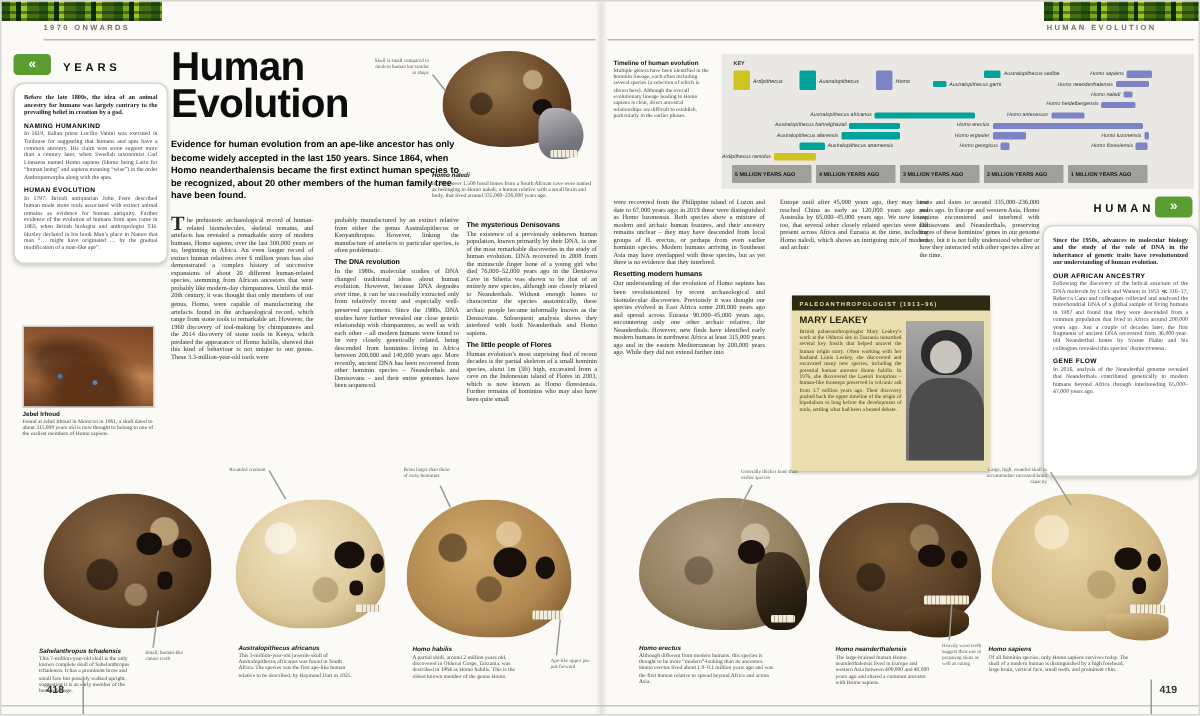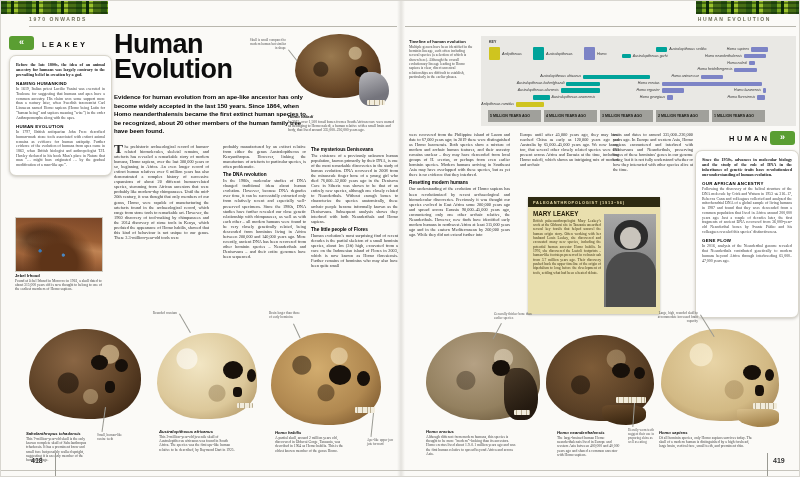--- a/index.html
+++ b/index.html
@@ -87,21 +87,21 @@
 
   <div class="abs corner-pattern" style="left:0;top:0;width:107px;"></div>
   <div class="abs corner-pattern" style="left:695px;top:0;width:105px;"></div>
   <div class="abs era" style="left:28px;top:15px;">1970 ONWARDS</div>
   <div class="abs era" style="right:28px;top:15px;">HUMAN EVOLUTION</div>
   <div class="abs rule" style="left:28px;top:25px;width:368px;"></div>
   <div class="abs rule" style="left:404px;top:25px;width:391px;"></div>
   <div class="abs" style="left:396px;top:0;width:8px;height:477px;background:linear-gradient(90deg,rgba(0,0,0,0),rgba(60,55,40,.12),rgba(0,0,0,0));"></div>
 
   <div class="abs chev" style="left:8px;top:35px;">«</div>
-  <div class="abs ba-label" style="left:41px;top:39px;">LEAKEY</div>
+  <div class="abs ba-label" style="left:41px;top:39px;">YEARS</div>
   <div class="abs panel" style="left:8px;top:54px;width:103px;">
     <p class="lead-bold">Before the late 1800s, the idea of an animal ancestry for humans was largely contrary to the prevailing belief in creation by a god.</p>
     <h5>NAMING HUMANKIND</h5>
     <p>In 1619, Italian priest Lucilio Vanini was executed in Toulouse for suggesting that humans and apes have a common ancestry. His claim won some support more than a century later, when Swedish taxonomist Carl Linnaeus named Homo sapiens (Homo being Latin for “human being” and sapiens meaning “wise”) in the order Anthropomorpha along with the apes.</p>
     <h5>HUMAN EVOLUTION</h5>
     <p>In 1797, British antiquarian John Frere described human-made stone tools associated with extinct animal remains as evidence for human antiquity. Further evidence of the evolution of humans from apes came in 1863, when British biologist and anthropologist T.H. Huxley declared in his book Man’s place in Nature that man “… might have originated … by the gradual modification of a man-like ape”.</p>
   </div>
   <div class="abs photo-jebel" style="left:14px;top:216px;width:86px;height:53px;"></div>
   <div class="abs figcap" style="left:14px;top:272px;width:88px;">
     <p class="nm" style="font-style:normal;">Jebel Irhoud</p>

